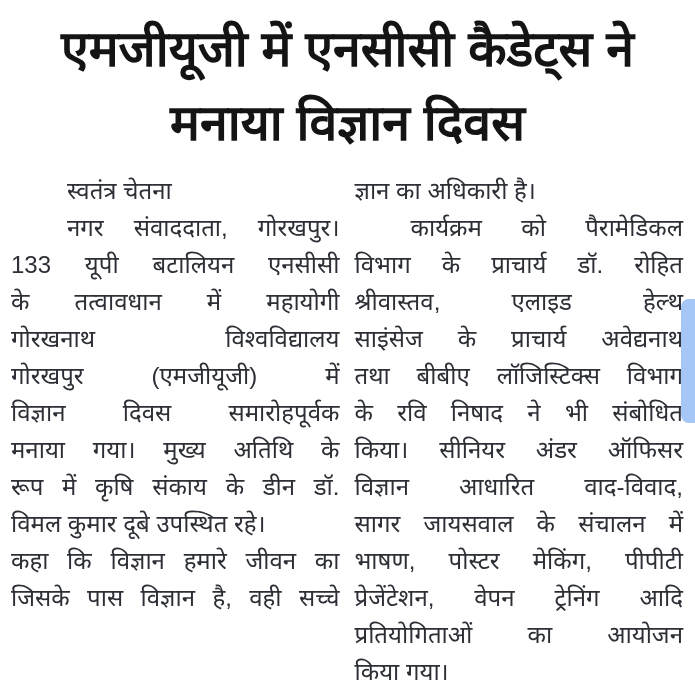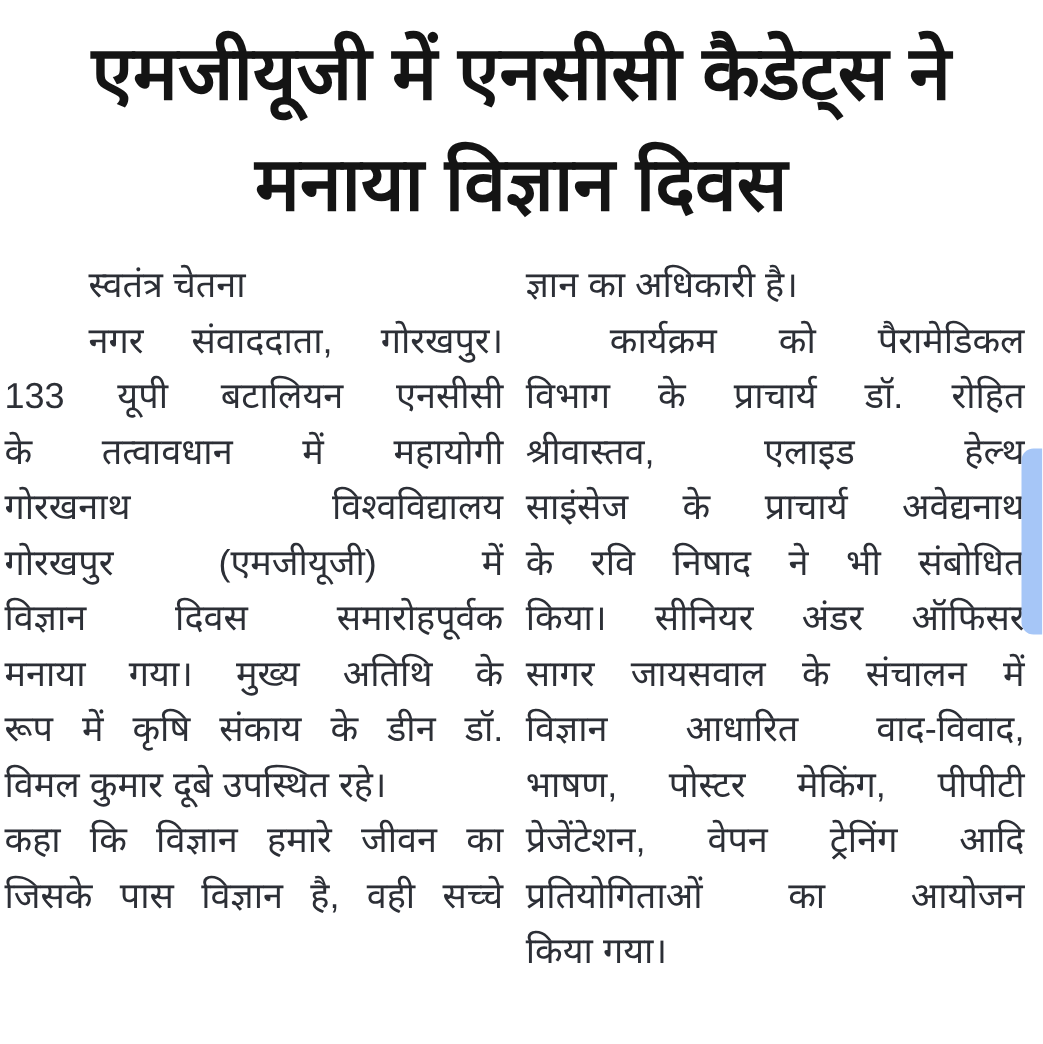--- a/index.html
+++ b/index.html
@@ -24,21 +24,21 @@
     line-height: 74px;
     letter-spacing: 0px;
   }
   .hl-line {
     display: block;
     white-space: nowrap;
   }
   .body-cols {
     display: flex;
     gap: 15px;
-    padding: 12px 12px 0 3px;
+    padding: 12px 12px 0 11px;
     color: #2c2f36;
     font-size: 24px;
   }
   .col {
     flex: 1 1 0;
     min-width: 0;
   }
   .ln {
     line-height: 37px;
     min-height: 37px;
@@ -87,24 +87,25 @@
       <div class="ln jst">कहा कि विज्ञान हमारे जीवन का</div>
       <div class="ln jst">जिसके पास विज्ञान है, वही सच्चे</div>
     </div>
 
     <div class="col">
       <div class="ln">ज्ञान का अधिकारी है।</div>
       <div class="ln ind jst">कार्यक्रम को पैरामेडिकल</div>
       <div class="ln jst">विभाग के प्राचार्य डॉ. रोहित</div>
       <div class="ln jst">श्रीवास्तव, एलाइड हेल्थ</div>
       <div class="ln jst">साइंसेज के प्राचार्य अवेद्यनाथ</div>
+      <div class="ln jst">तथा बीबीए लॉजिस्टिक्स विभाग</div>
       <div class="ln jst">के रवि निषाद ने भी संबोधित</div>
       <div class="ln jst">किया। सीनियर अंडर ऑफिसर</div>
+      <div class="ln jst">विज्ञान आधारित वाद-विवाद,</div>
       <div class="ln jst">सागर जायसवाल के संचालन में</div>
-      <div class="ln jst">विज्ञान आधारित वाद-विवाद,</div>
       <div class="ln jst">भाषण, पोस्टर मेकिंग, पीपीटी</div>
       <div class="ln jst">प्रेजेंटेशन, वेपन ट्रेनिंग आदि</div>
       <div class="ln jst">प्रतियोगिताओं का आयोजन</div>
       <div class="ln">किया गया।</div>
     </div>
 
   </div>
 
   <div class="scroll-thumb"></div>
 

